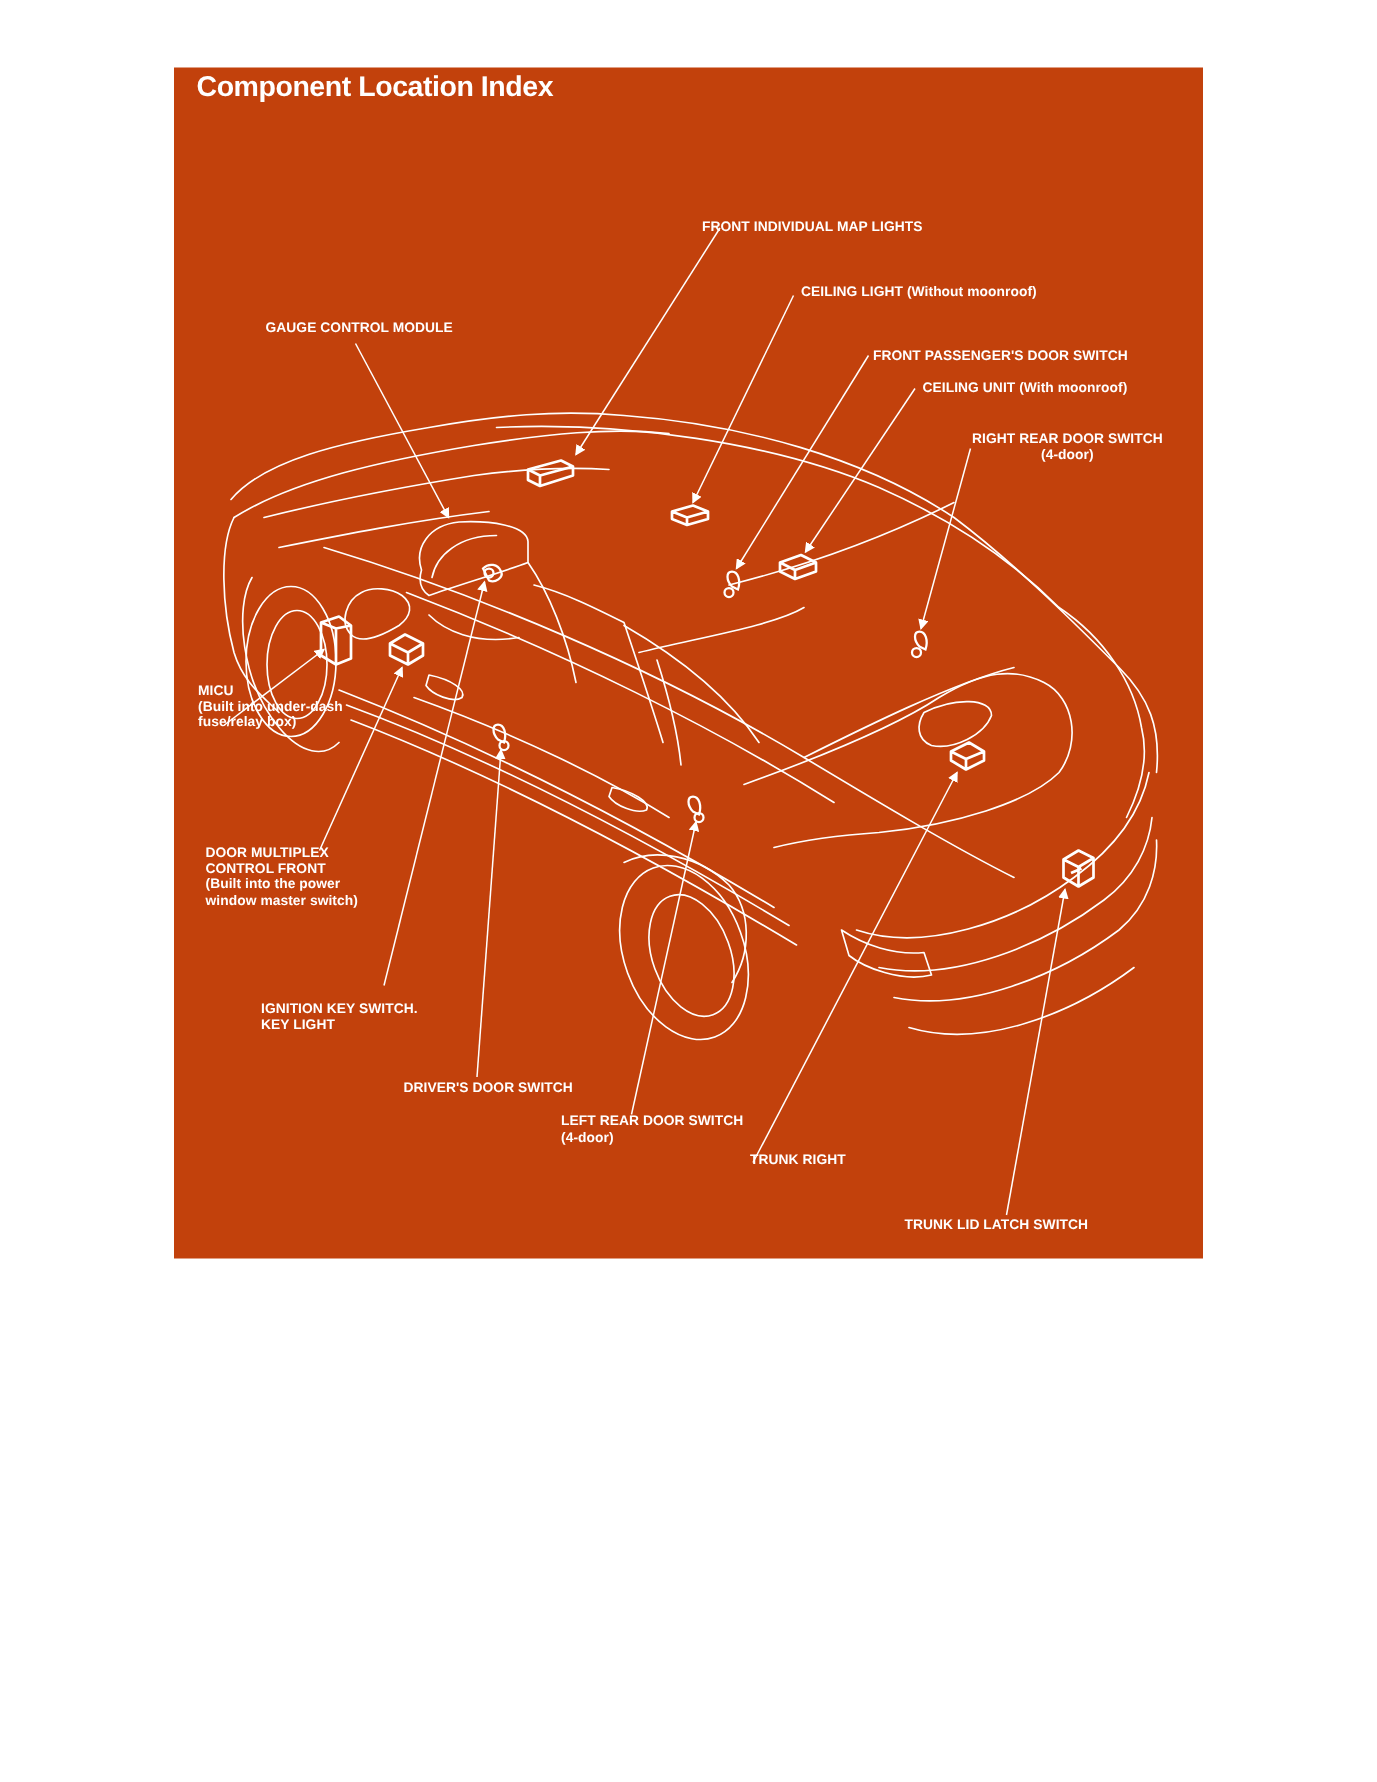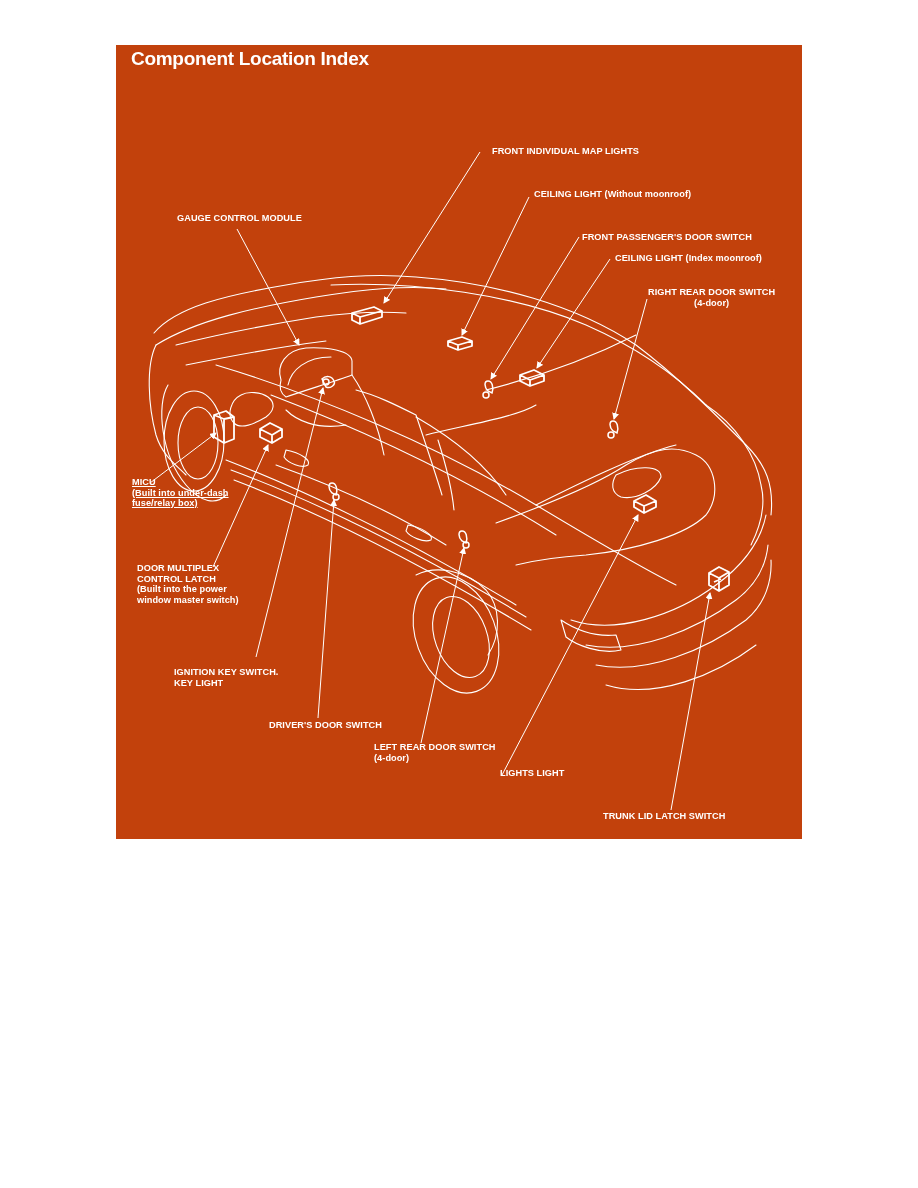--- a/index.html
+++ b/index.html
@@ -104,60 +104,60 @@
       <line x1="34" y1="438" x2="100" y2="388"></line>
       <line x1="97" y1="522" x2="152" y2="400"></line>
       <line x1="140" y1="612" x2="207" y2="343"></line>
       <line x1="202" y1="673" x2="218" y2="455"></line>
       <line x1="305" y1="698" x2="348" y2="503"></line>
       <line x1="386" y1="730" x2="522" y2="470"></line>
       <line x1="555" y1="765" x2="594" y2="548"></line>
     </g>
   </svg>
 
-  <div class="label" style="left:376px; top:101px;text-align:center;">
+  <div class="label" style="left:352px; top:101px;text-align:center;">
     <span>FRONT INDIVIDUAL MAP LIGHTS</span>
   </div>
   <div class="label" style="left:418px; top:144px;text-align:center;">
     <span>CEILING LIGHT (Without moonroof)</span>
   </div>
   <div class="label" style="left:61px; top:168px;">
     <span>GAUGE CONTROL MODULE</span>
   </div>
   <div class="label" style="left:466px; top:187px;">
     <span>FRONT PASSENGER'S DOOR SWITCH</span>
   </div>
   <div class="label" style="left:499px; top:208px;">
-    <span>CEILING LIGHT (Index moonroof)</span>
+    <span>CEILING UNIT (With moonroof)</span>
   </div>
   <div class="label" style="left:532px; top:242px;text-align:center;">
     <span>RIGHT REAR DOOR SWITCH</span>
     <span>(4-door)</span>
   </div>
-  <div class="label" style="left:16px; top:432px;text-decoration:underline;">
+  <div class="label" style="left:16px; top:410px;">
     <span>MICU</span>
     <span>(Built into under-dash</span>
     <span>fuse/relay box)</span>
   </div>
   <div class="label" style="left:21px; top:518px;">
     <span>DOOR MULTIPLEX</span>
-    <span>CONTROL LATCH</span>
+    <span>CONTROL FRONT</span>
     <span>(Built into the power</span>
     <span>window master switch)</span>
   </div>
   <div class="label" style="left:58px; top:622px;">
     <span>IGNITION KEY SWITCH.</span>
     <span>KEY LIGHT</span>
   </div>
   <div class="label" style="left:153px; top:675px;">
     <span>DRIVER'S DOOR SWITCH</span>
   </div>
   <div class="label" style="left:258px; top:697px;">
     <span>LEFT REAR DOOR SWITCH</span>
     <span>(4-door)</span>
   </div>
   <div class="label" style="left:384px; top:723px;">
-    <span>LIGHTS LIGHT</span>
+    <span>TRUNK RIGHT</span>
   </div>
   <div class="label" style="left:487px; top:766px;">
     <span>TRUNK LID LATCH SWITCH</span>
   </div>
 </div>
 
 </body></html>

